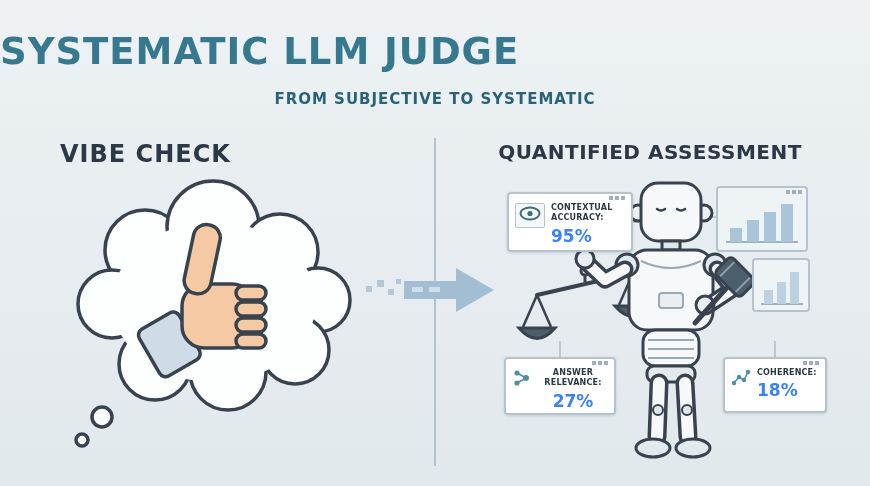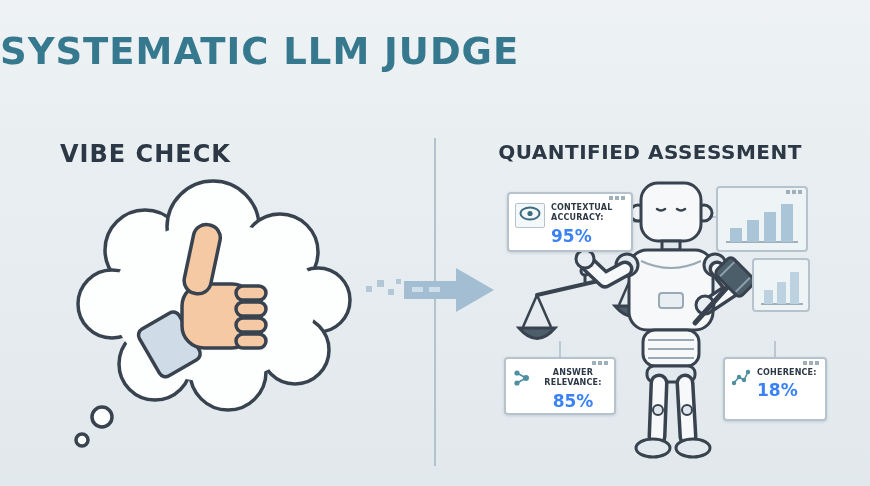--- a/index.html
+++ b/index.html
@@ -43,20 +43,21 @@
     position:absolute; background:#eef3f6; border:2px solid #b6c3cd; border-radius:4px;
     padding:2px 4px; z-index:4;
   }
 </style>
 </head>
 <body>
 
 <div class="canvas">
 
   <div class="title">SYSTEMATIC LLM JUDGE</div>
+  <div class="subtitle">FROM SUBJECTIVE TO SYSTEMATIC</div>
   <div class="divider"></div>
 
   <div class="section-label vibe-label">VIBE CHECK</div>
   <div class="section-label qa-label">QUANTIFIED ASSESSMENT</div>
 
   <svg class="abs" style="left:50px; top:172px;" width="330" height="296" viewBox="0 0 330 296">
     <g stroke="#39434f" stroke-width="3.5" fill="#fdfefe">
       <circle cx="95" cy="78" r="40"></circle>
       <circle cx="163" cy="55" r="46"></circle>
       <circle cx="230" cy="80" r="38"></circle>
@@ -219,26 +220,26 @@
         <svg width="20" height="20" viewBox="0 0 20 20">
           <line x1="5" y1="5" x2="14" y2="10" stroke="#4f8fa0" stroke-width="1.8"></line>
           <line x1="5" y1="15" x2="14" y2="10" stroke="#4f8fa0" stroke-width="1.8"></line>
           <circle cx="5" cy="5" r="2.6" fill="#4f8fa0"></circle>
           <circle cx="5" cy="15" r="2.6" fill="#4f8fa0"></circle>
           <circle cx="14" cy="10" r="3" fill="#4f8fa0"></circle>
         </svg>
       </div>
       <div class="card-text">
         <div class="card-label">ANSWER RELEVANCE:</div>
-        <div class="card-value">85%</div>
+        <div class="card-value">27%</div>
       </div>
     </div>
   </div>
 
-  <div class="metric-card" style="left:723px; top:357px; width:104px; height:64px;">
+  <div class="metric-card" style="left:723px; top:357px; width:104px; height:56px;">
     <div class="card-dots">
         <span></span>
         <span></span>
         <span></span>
       </div>
     <div class="card-body">
       <div>
         <svg width="20" height="20" viewBox="0 0 20 20">
           <polyline points="3,15 8,9 13,12 17,4" fill="none" stroke="#4f8fa0" stroke-width="1.6"></polyline>
           <circle cx="3" cy="15" r="2.2" fill="#4f8fa0"></circle>

